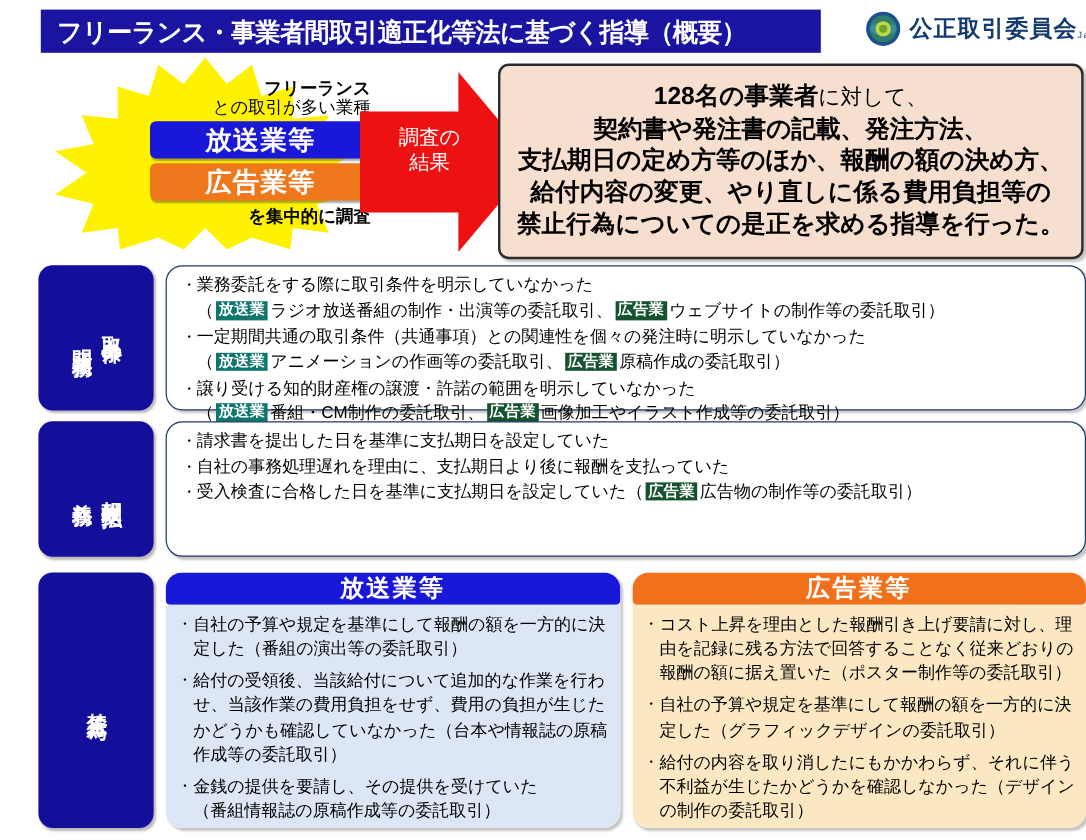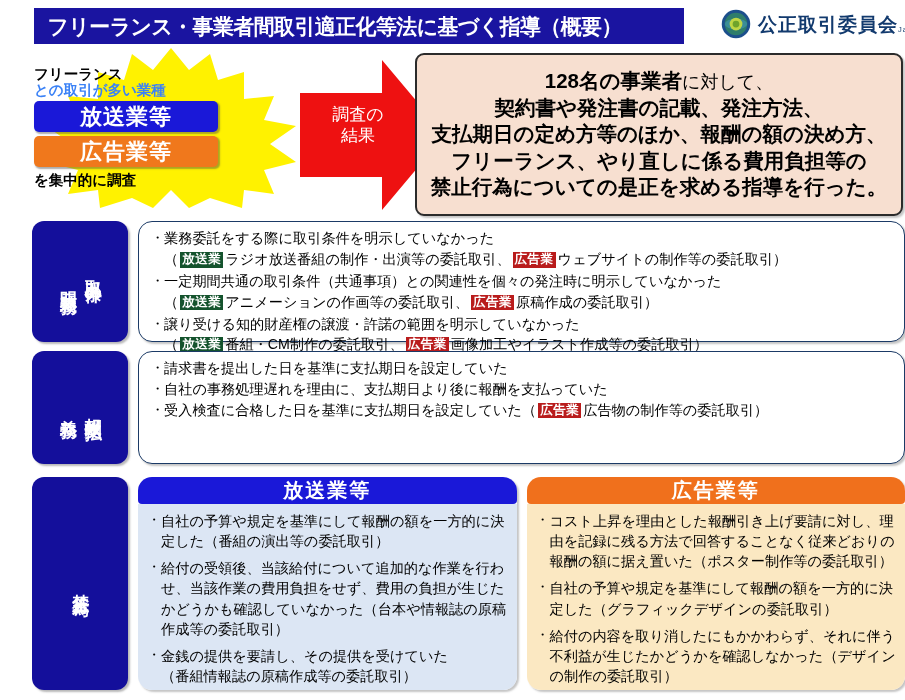--- a/index.html
+++ b/index.html
@@ -33,24 +33,24 @@
   .jftc-mark{width:30px;height:30px;flex:none;}
   .jftc-text{display:flex;flex-direction:row;line-height:1;align-items:flex-end;}
   .jftc-jp{color:#123A6E;font-size:19px;font-weight:bold;letter-spacing:1px;white-space:nowrap;}
   .jftc-en{color:#123A6E;font-size:7.5px;letter-spacing:1.1px;margin-top:3px;white-space:nowrap;}
 
   
   .burst-wrap{position:absolute;left:18px;top:48px;width:275px;height:160px;}
   .burst-svg{position:absolute;left:0;top:0;}
   .burst-content{
     position:absolute;left:0;top:0;width:275px;height:160px;
-    display:flex;flex-direction:column;align-items:flex-start;justify-content:center;
+    display:flex;flex-direction:column;align-items:flex-end;justify-content:center;
   }
   .burst-top1{font-size:14.5px;font-weight:bold;color:#000;line-height:1.12;text-align:center;}
-  .burst-top2{font-size:14.5px;font-weight:bold;color:#3b82f6;line-height:1.12;text-align:center;margin-bottom:3px;}
+  .burst-top2{font-size:14.5px;font-weight:normal;color:#000000;line-height:1.12;text-align:center;margin-bottom:3px;}
   .ind-chip{
     width:184px;height:31px;border-radius:5px;
     display:flex;align-items:center;justify-content:center;
     color:#ffffff;font-size:22px;font-weight:bold;letter-spacing:1px;
     box-shadow:1.5px 1.5px 1.5px rgba(70,70,70,.45);
   }
   .ind-chip.blue{background:#1A18D8;margin-bottom:4px;}
   .ind-chip.orange{background:#F0781C;}
   .burst-bottom{font-size:14.5px;font-weight:bold;color:#000;margin-top:4px;text-align:center;}
 
@@ -97,22 +97,22 @@
   }
   .bl{display:flex;align-items:flex-start;margin-bottom:1px;}
   .bl-dot{width:13px;flex:none;color:#000;font-size:13px;line-height:1.40;text-align:center;}
   .bl-txt{flex:1;font-size:14.2px;color:#000;line-height:1.40;}
   .bl-sub{font-size:14.2px;color:#000;line-height:1.40;padding-left:13px;margin-bottom:2px;}
 
   .tag{
     display:inline-block;color:#ffffff;font-size:12.5px;font-weight:bold;
     padding:0 2px;margin:0 2px;line-height:1.25;vertical-align:1px;letter-spacing:0.5px;
   }
-  .tag.b{background:#14532d;}
-  .tag.o{background:#b91c1c;}
+  .tag.b{background:#0f766e;}
+  .tag.o{background:#14532d;}
 
   
   .sec-split{display:flex;gap:10px;flex:1;margin-left:10px;}
   .col{
     flex:1;border-radius:14px;overflow:hidden;
     box-shadow:2px 2px 2px rgba(110,110,110,.40);
     display:flex;flex-direction:column;
   }
   .col-head{
     height:29px;display:flex;align-items:center;justify-content:center;
@@ -174,21 +174,21 @@
       <span>調査の</span><br>
       <span>結果</span>
     </div>
   </div>
 
   <div class="result-box">
     <div class="result-text">
       <span class="rl"><b>128名の事業者</b><span class="thin">に対して、</span></span>
       <span class="rl">契約書や発注書の記載、発注方法、</span>
       <span class="rl">支払期日の定め方等のほか、報酬の額の決め方、</span>
-      <span class="rl">フリーランス、やり直しに係る費用負担等の</span>
+      <span class="rl">給付内容の変更、やり直しに係る費用負担等の</span>
       <span class="rl">禁止行為についての是正を求める指導を行った。</span>
     </div>
   </div>
 
   <div class="sec" id="sec1" style="top:221px;width:873px;height:121px;">
     <div class="sec-tab">
       <div class="sec-tab-text">
         <span>取引条件の</span><br><span>明示義務</span>
       </div>
     </div>

